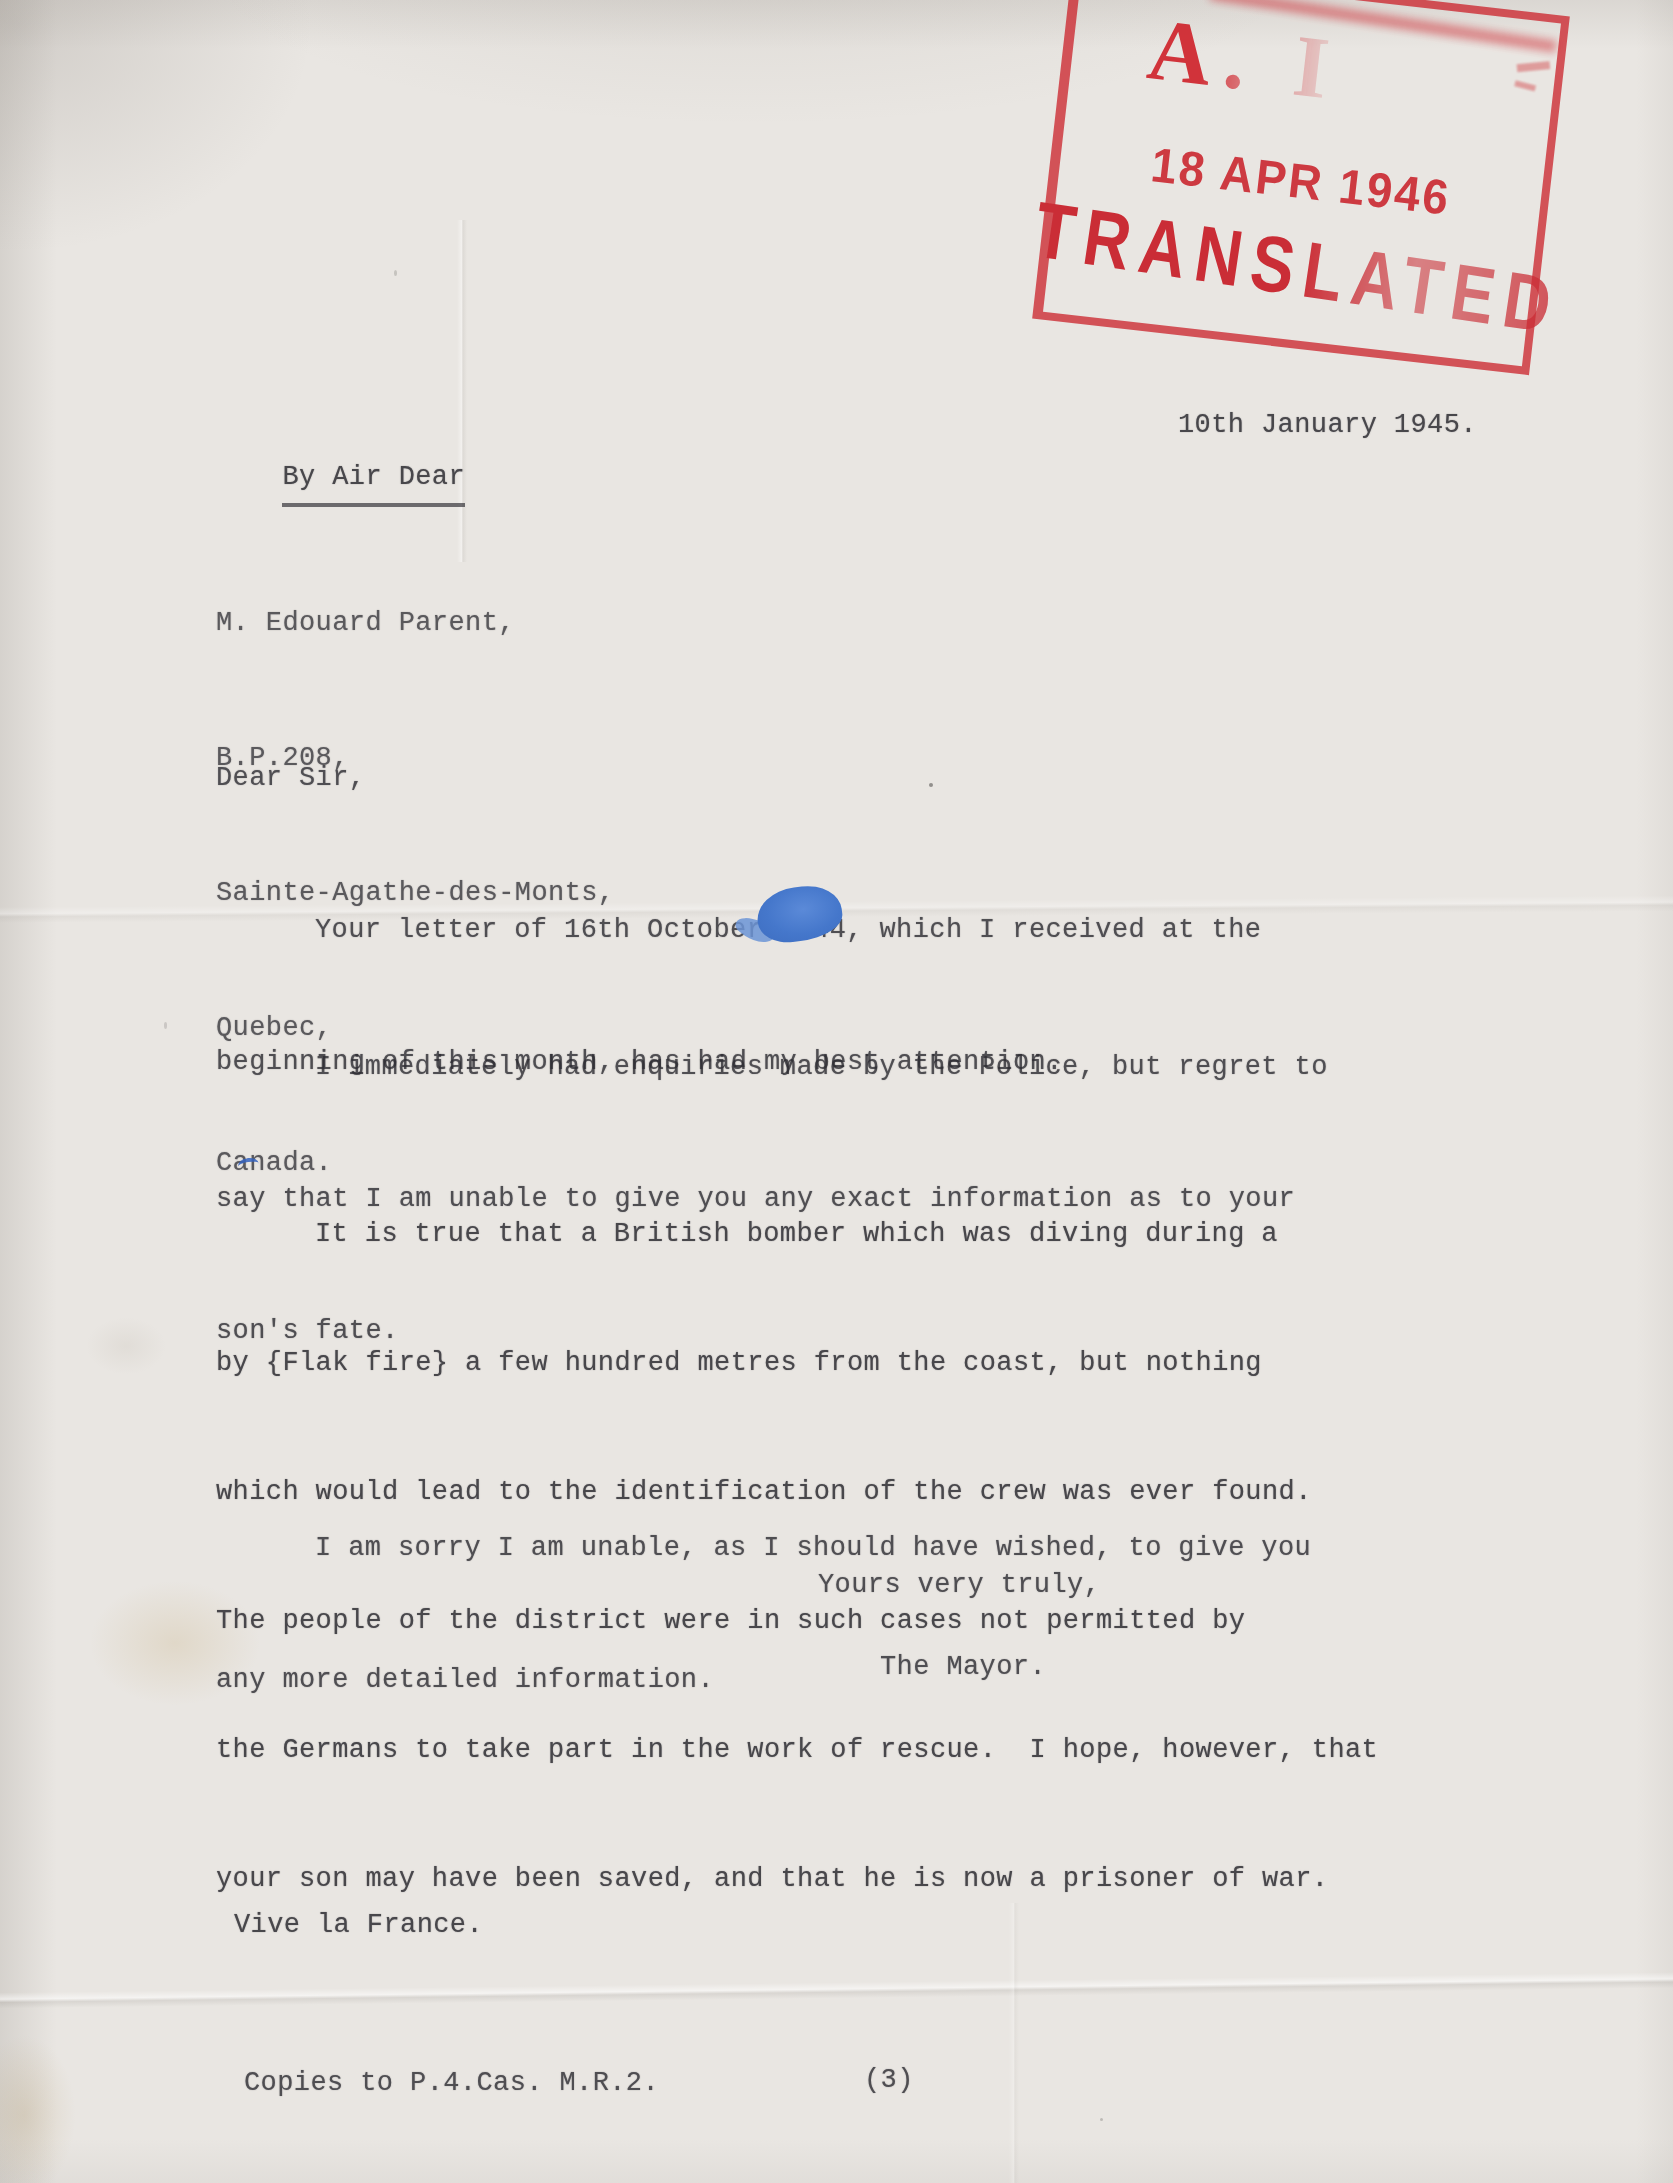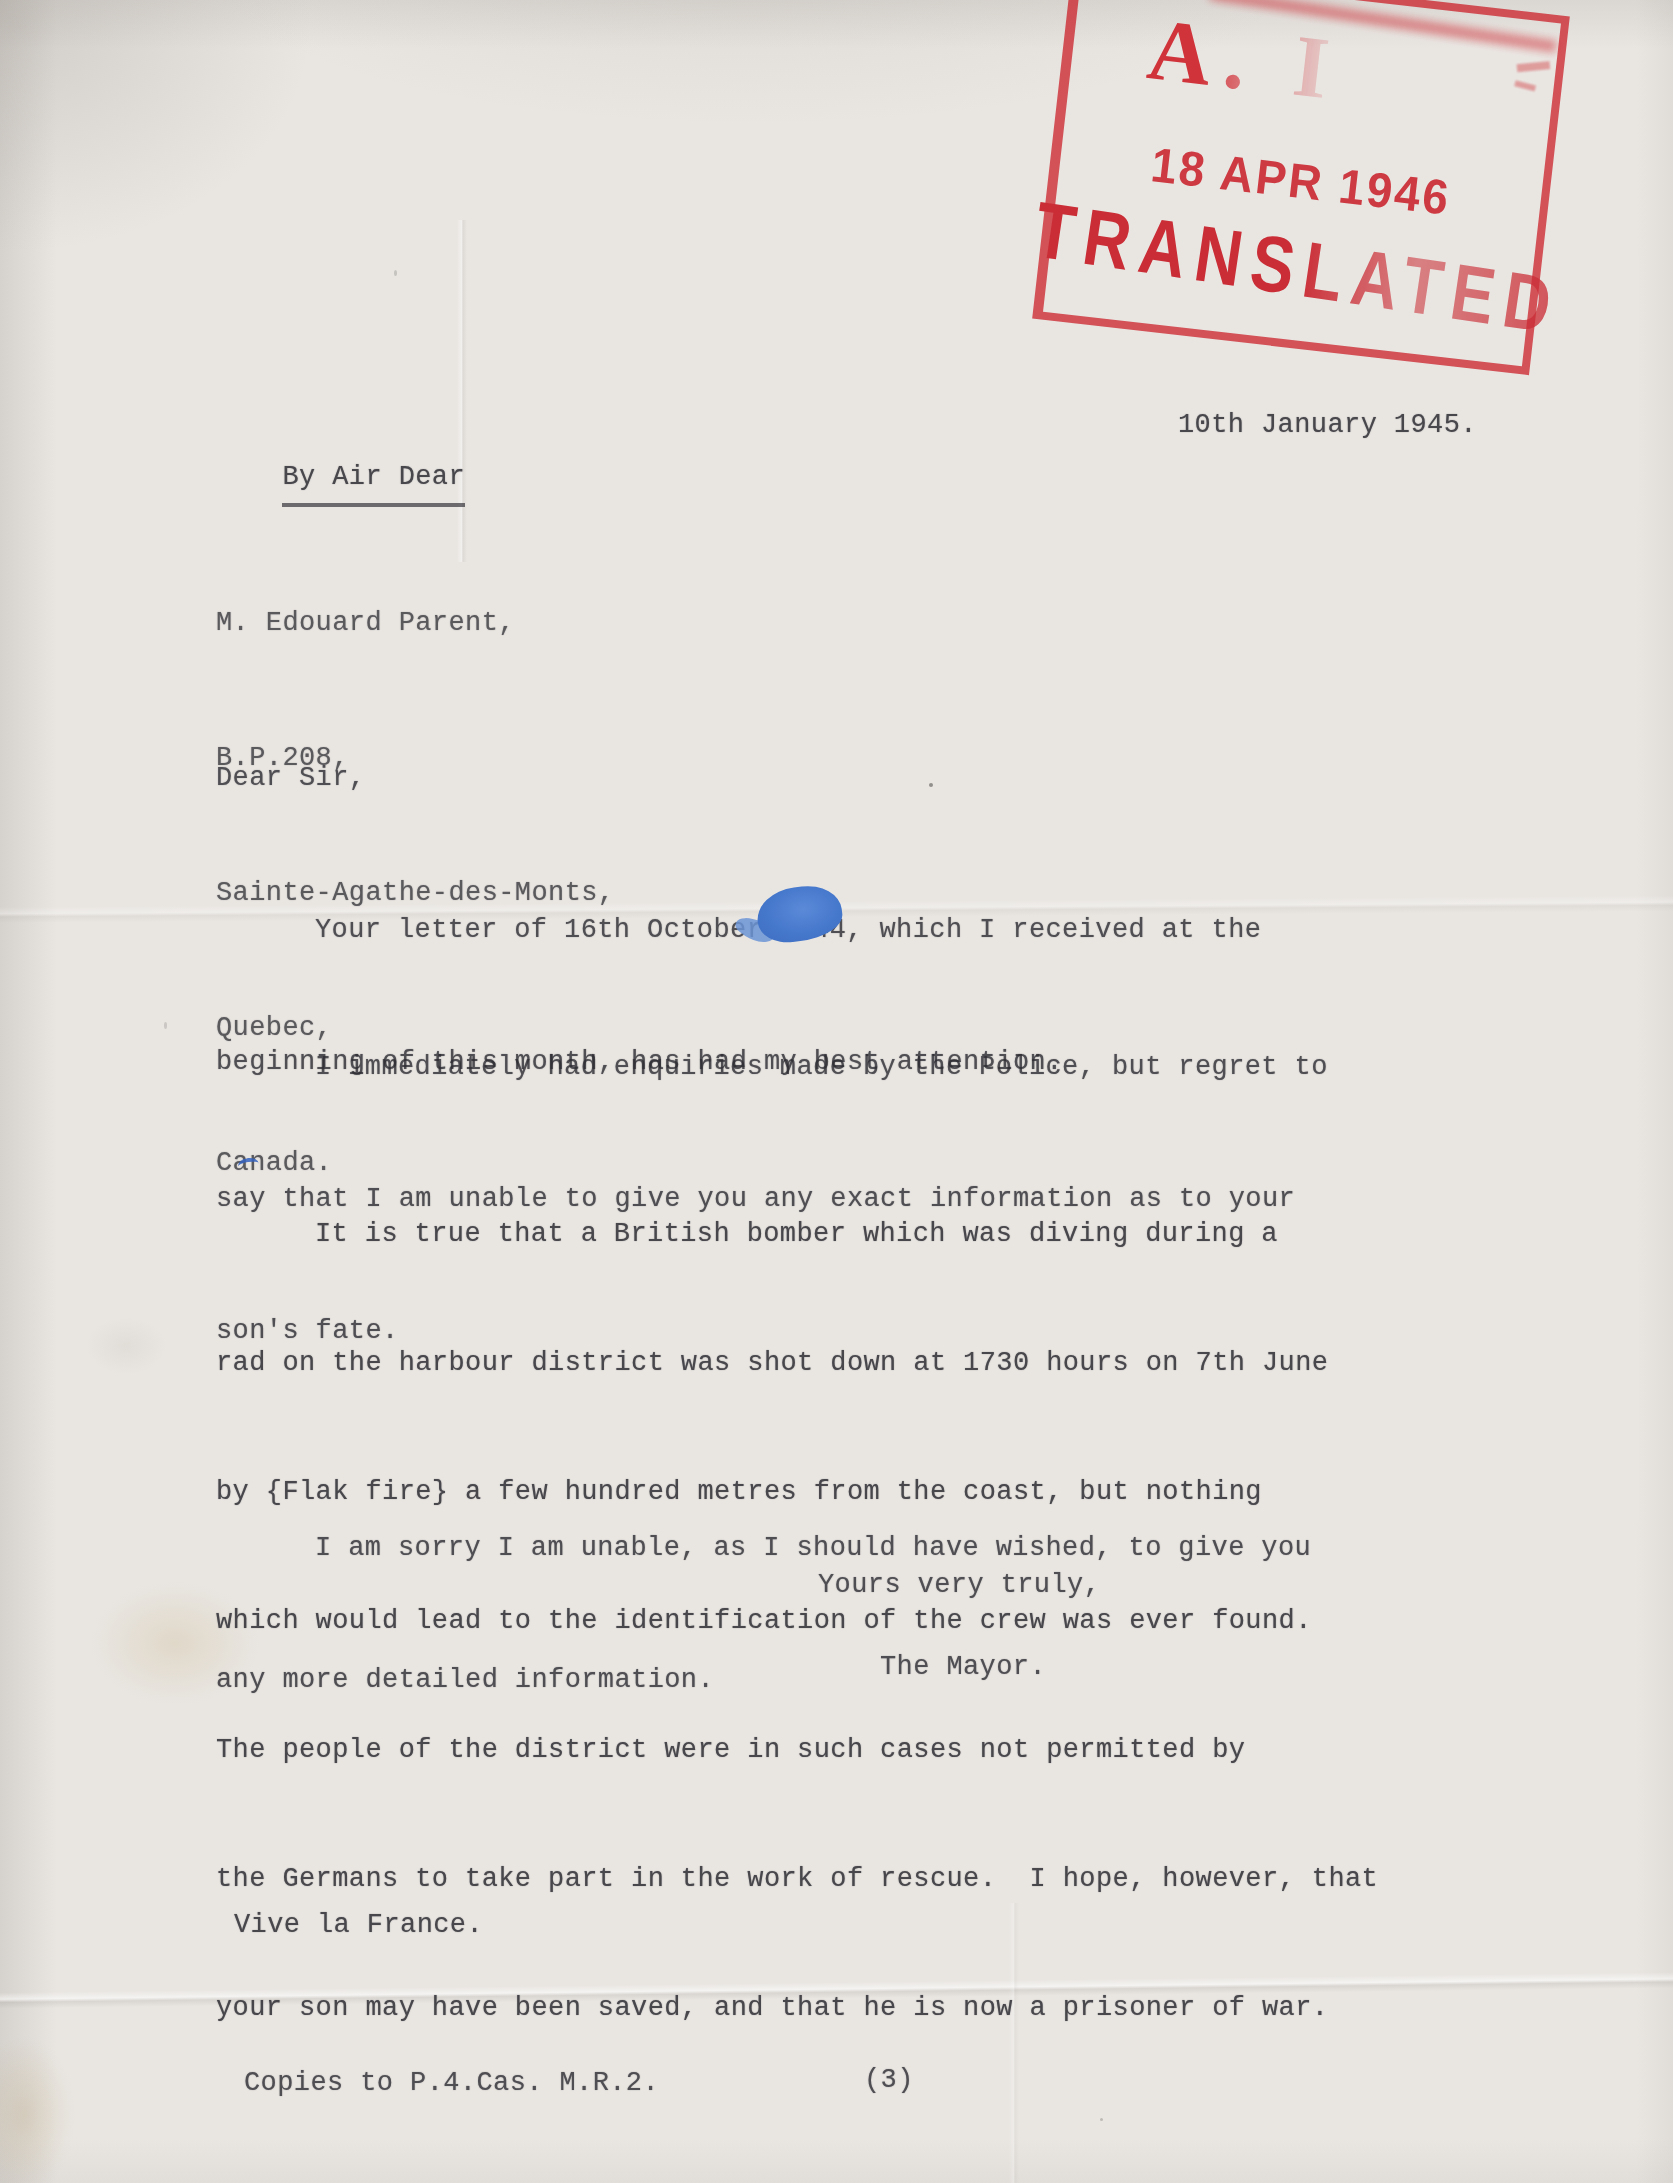--- a/index.html
+++ b/index.html
@@ -162,21 +162,20 @@
   </div>
 
   <div class="typed fade82" style="left:216px;top:957px;">
     <div class="indent">I immediately had enquiries made by the Police, but regret to</div>
     <div>say that I am unable to give you any exact information as to your</div>
     <div>son's fate.</div>
   </div>
 
   <div class="typed fade86" style="left:216px;top:1127px;line-height:43px;">
     <div class="indent">It is true that a British bomber which was diving during a</div>
-    <div>rad on the harbour district was shot down at 1730 hours on 7th June</div>
     <div>by {Flak fire} a few hundred metres from the coast, but nothing</div>
     <div>which would lead to the identification of the crew was ever found.</div>
     <div>The people of the district were in such cases not permitted by</div>
     <div>the Germans to take part in the work of rescue.  I hope, however, that</div>
     <div>your son may have been saved, and that he is now a prisoner of war.</div>
   </div>
 
   <div class="blue-tick"></div>
 
   <div class="typed fade82" style="left:216px;top:1438px;">

